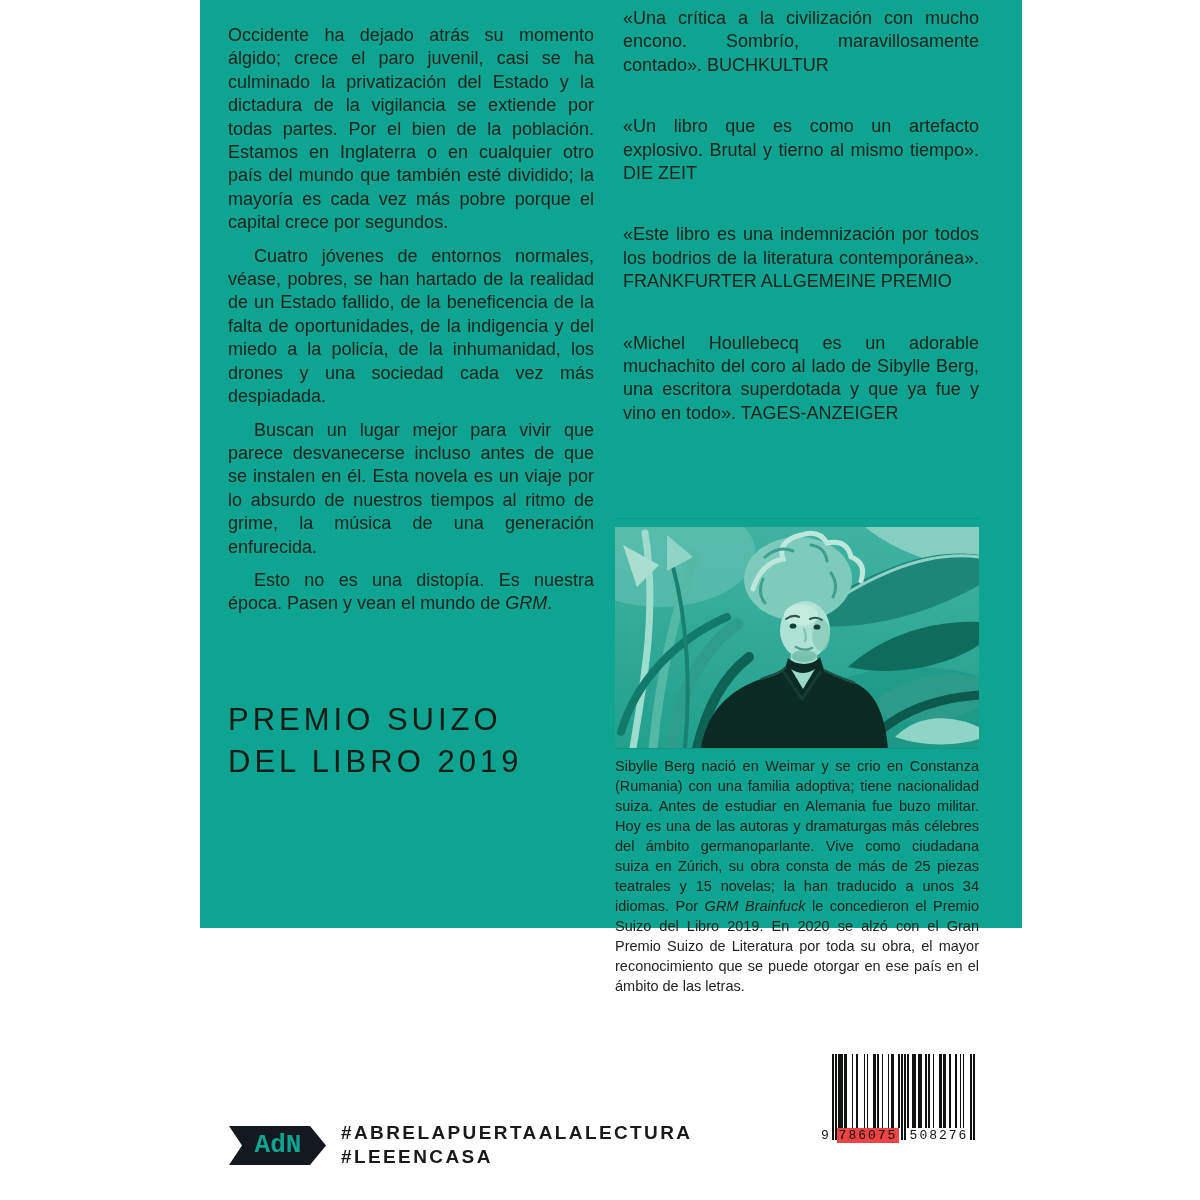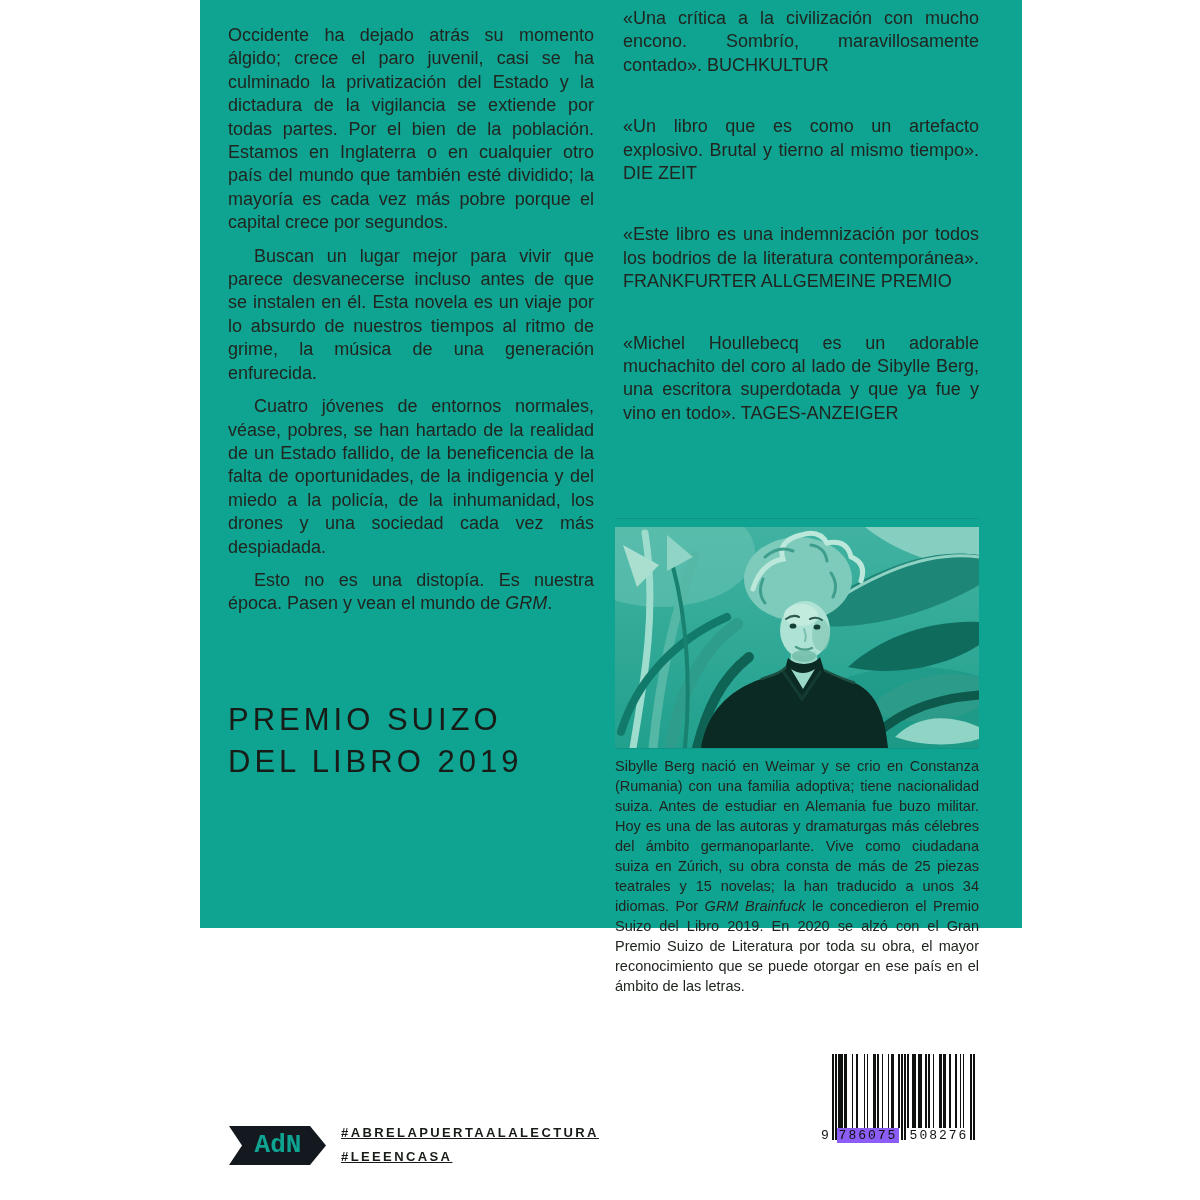--- a/index.html
+++ b/index.html
@@ -63,46 +63,46 @@
   .barcode-box{
     position:absolute;left:617px;top:1051px;
     width:162px;height:95px;background:#fff;
   }
   .bars{position:absolute;left:15px;top:3px;height:88px;display:flex;align-items:flex-start;}
   .bars .m{flex:0 0 1.5px;width:1.5px;height:74px;}
   .bars .m.on{background:#101210;}
   .bars .m.guard{height:86px;}
   .bc-digits{position:absolute;top:76px;left:0;width:162px;height:17px;font-family:"Liberation Mono","DejaVu Sans Mono",monospace;font-size:13px;color:#101210;}
   .bc-digits .d1{position:absolute;left:3px;top:1px;background:#fff;padding:0 1px;}
-  .bc-digits .d2{position:absolute;left:20px;top:1px;width:62px;text-align:center;letter-spacing:2px;background:#8b5cf6;}
+  .bc-digits .d2{position:absolute;left:20px;top:1px;width:62px;text-align:center;letter-spacing:2px;background:#ef4444;}
   .bc-digits .d3{position:absolute;left:91px;top:1px;width:62px;text-align:center;letter-spacing:2px;background:#fff;}
   
   .logo{position:absolute;left:29px;top:1126px;width:97px;height:39px;}
   .logo svg{position:absolute;inset:0;}
   .logo .logo-text{
     position:absolute;left:14px;top:4px;width:70px;text-align:center;
     font-family:Liberation Mono, monospace;
     font-weight:700;font-size:26px;line-height:30px;color:var(--teal);
   }
   .hashtags{position:absolute;left:141px;top:1121px;}
   .hashtag{
-    font-size:13px;line-height:24px;font-weight:700;
-    letter-spacing:2.4px;color:var(--ink-strong);text-decoration:underline;
+    font-size:19px;line-height:24px;font-weight:700;
+    letter-spacing:2.4px;color:var(--ink-strong);
   }
 </style>
 </head>
 <body>
 
 <div class="page">
   <div class="cover">
 
     <div class="col-left">
       <p class="body-text first">Occidente ha dejado atrás su momento álgido; crece el paro juvenil, casi se ha culminado la privatización del Estado y la dictadura de la vigilancia se extiende por todas partes. Por el bien de la población. Estamos en Inglaterra o en cualquier otro país del mundo que también esté dividido; la mayoría es cada vez más pobre porque el capital crece por segundos.</p>
+      <p class="body-text indent">Cuatro jóvenes de entornos normales, véase, pobres, se han hartado de la realidad de un Estado fallido, de la beneficencia de la falta de oportunidades, de la indigencia y del miedo a la policía, de la inhumanidad, los drones y una sociedad cada vez más despiadada.</p>
       <p class="body-text indent">Buscan un lugar mejor para vivir que parece desvanecerse incluso antes de que se instalen en él. Esta novela es un viaje por lo absurdo de nuestros tiempos al ritmo de grime, la música de una generación enfurecida.</p>
-      <p class="body-text indent">Cuatro jóvenes de entornos normales, véase, pobres, se han hartado de la realidad de un Estado fallido, de la beneficencia de la falta de oportunidades, de la indigencia y del miedo a la policía, de la inhumanidad, los drones y una sociedad cada vez más despiadada.</p>
       <p class="body-text indent">Esto no es una distopía. Es nuestra época. Pasen y vean el mundo de <em>GRM</em>.</p>
 
       <div class="awards">
         <div class="award">PREMIO SUIZO
 DEL LIBRO 2019</div>
       </div>
     </div>
 
     <div class="col-right">
       <p class="body-text quote"><span>«Una crítica a la civilización con mucho encono. Sombrío, maravillosamente contado».</span> <span class="src">BUCHKULTUR</span></p>

